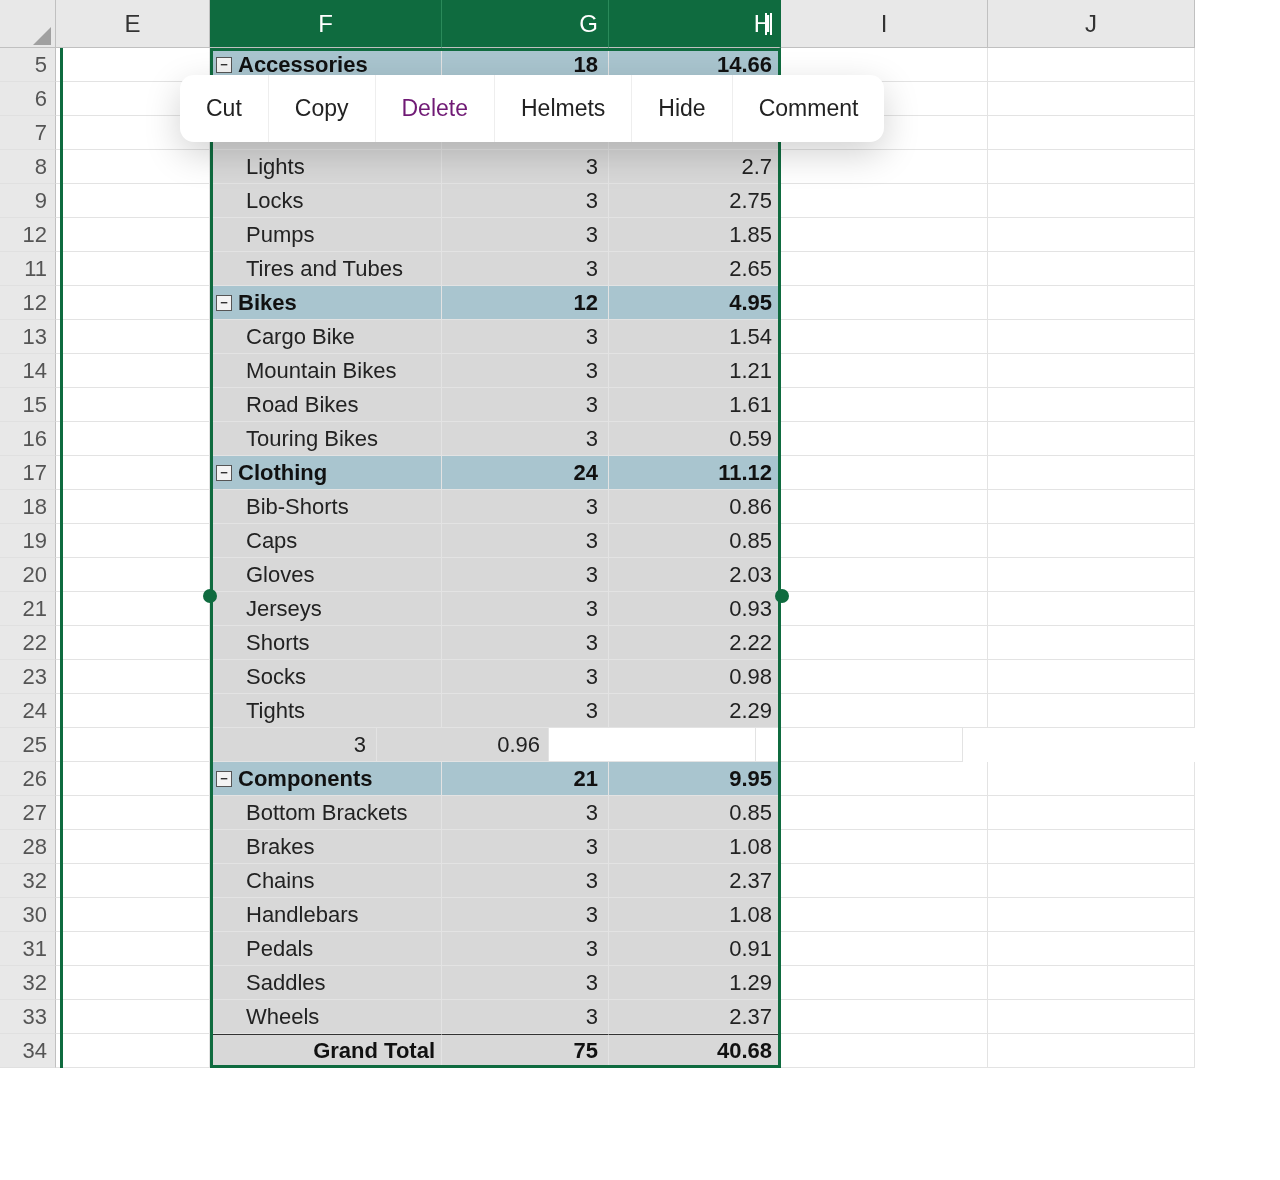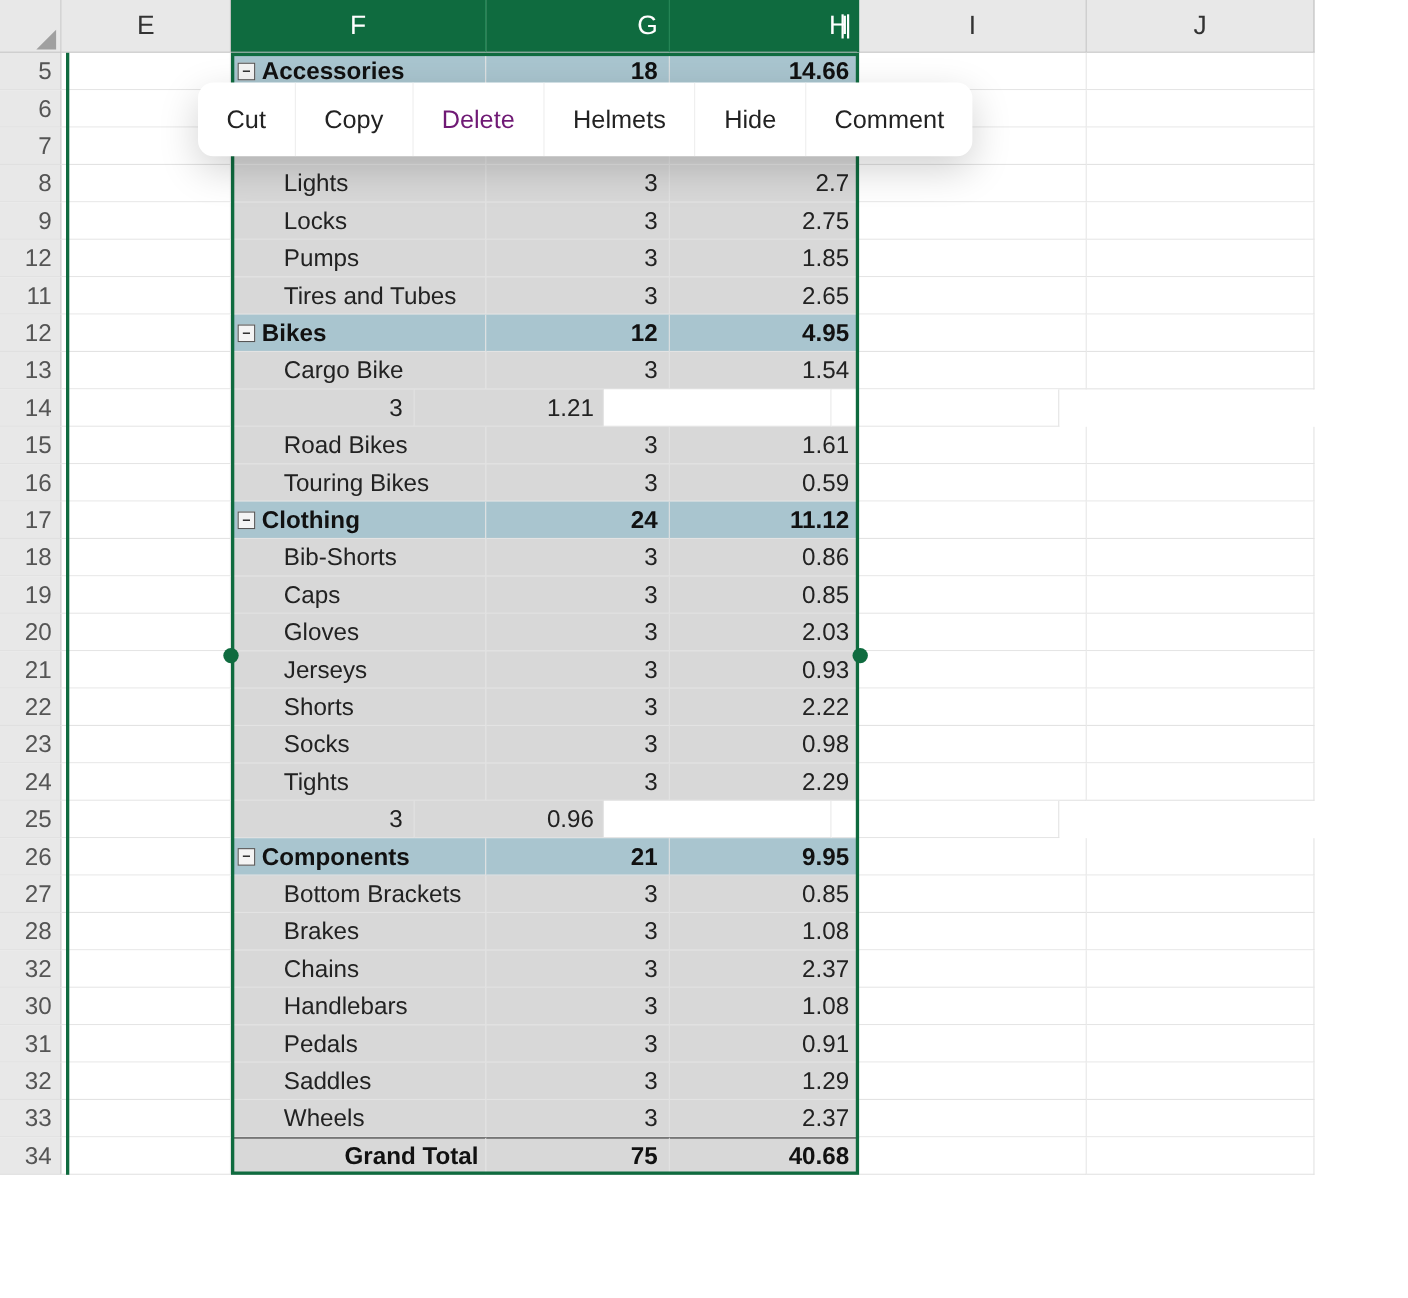--- a/index.html
+++ b/index.html
@@ -173,21 +173,21 @@
       border: 1px solid #555;
       background: #f4f4f4;
       display: flex;
       align-items: center;
       justify-content: center;
       font-size: 13px;
       line-height: 1;
       color: #333;
     }
     .cat .cF { padding-left: 28px; }
-    .subitem .cF { padding-left: 48px; }
+    .subitem .cF { padding-left: 36px; }
     .total .cF { padding-left: 6px; justify-content: flex-end; }
     
     .ctx {
       position: absolute;
       display: flex;
       background: #ffffff;
       border-radius: 14px;
       box-shadow: 0 12px 36px rgba(0,0,0,0.18);
       padding: 0;
       z-index: 100;
@@ -356,20 +356,23 @@
         <div class="cell cF">
           <span>Cargo Bike</span>
         </div>
         <div class="cell cG">3</div>
         <div class="cell cH">1.54</div>
         <div class="cell cI"></div>
         <div class="cell cJ"></div>
       </div>
       <div class="row selrange subitem">
         <div class="cell cE"></div>
+        <div class="cell cF">
+          <span>Mountain Bikes</span>
+        </div>
         <div class="cell cG">3</div>
         <div class="cell cH">1.21</div>
         <div class="cell cI"></div>
         <div class="cell cJ"></div>
       </div>
       <div class="row selrange subitem">
         <div class="cell cE"></div>
         <div class="cell cF">
           <span>Road Bikes</span>
         </div>

